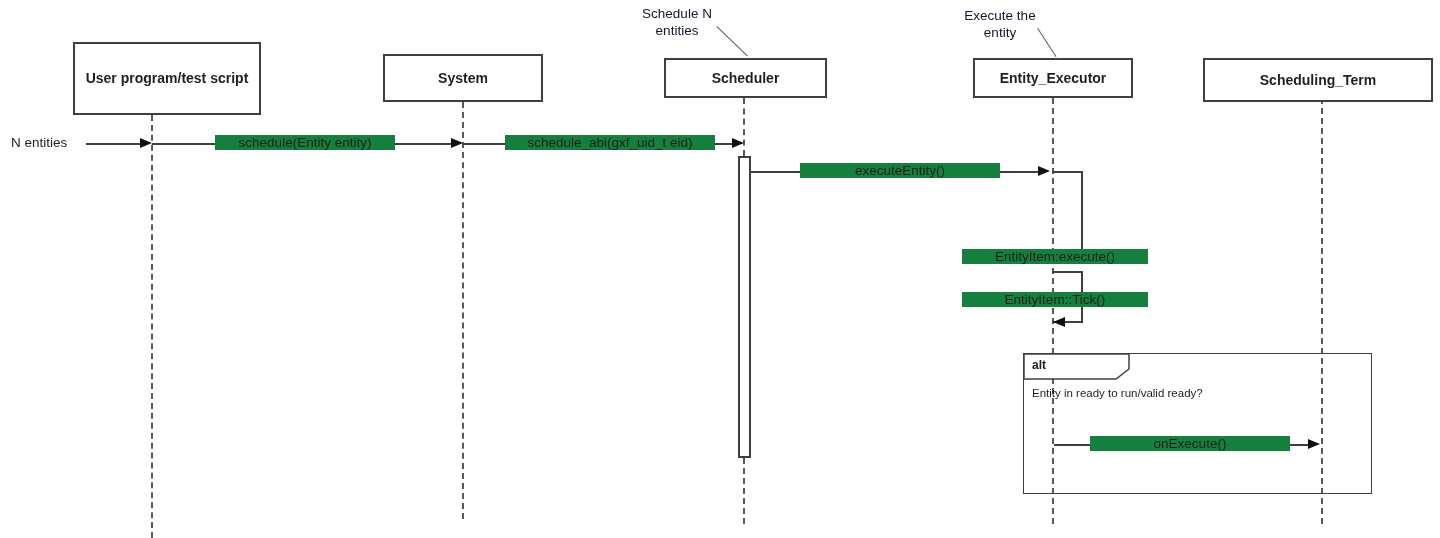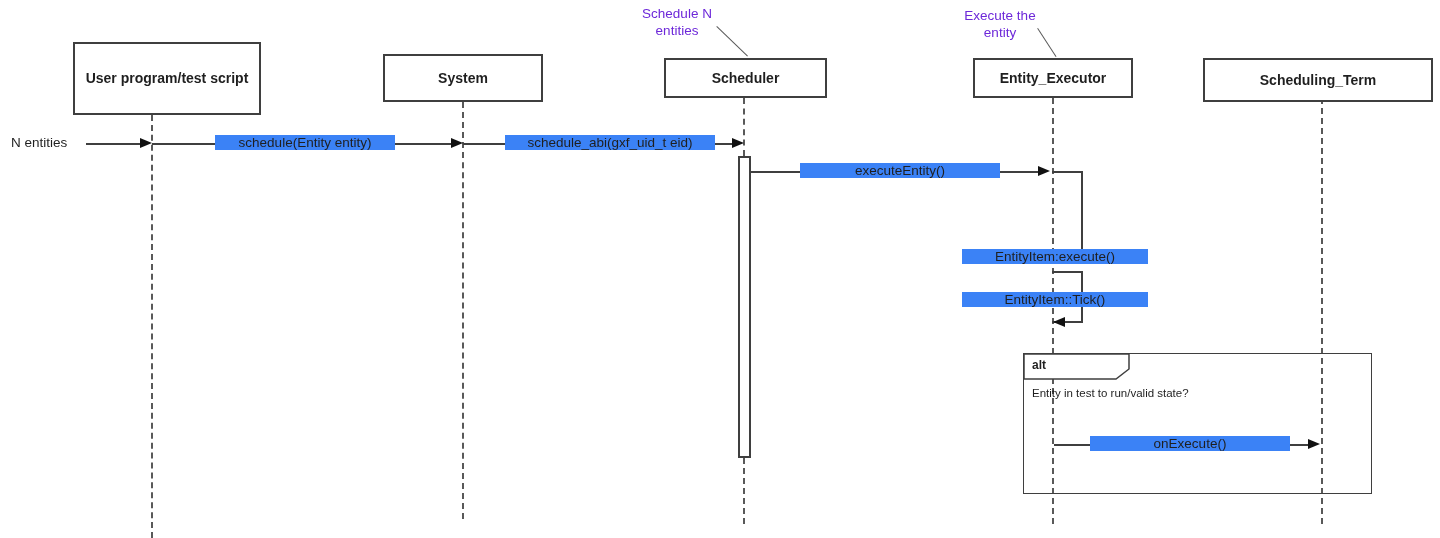--- a/index.html
+++ b/index.html
@@ -37,21 +37,21 @@
   
   .activation {
     position:absolute; left:738px; top:156px; width:13px; height:302px;
     background:#ffffff; border:2px solid #3f3f3f; z-index:4;
   }
 
   
   .hline { position:absolute; height:0; border-top:2px solid #3f3f3f; z-index:3; }
   .msg-label {
     position:absolute; font-size:13.5px; color:#1f1f1f; text-align:center;
-    background:#3b82f6; z-index:4; padding:0 3px; white-space:nowrap;
+    background:#15803d; z-index:4; padding:0 3px; white-space:nowrap;
   }
   .arr-r {
     position:absolute; width:0; height:0; z-index:4;
     border-top:5px solid transparent; border-bottom:5px solid transparent;
     border-left:12px solid #111111;
   }
   .arr-l {
     position:absolute; width:0; height:0; z-index:4;
     border-top:5px solid transparent; border-bottom:5px solid transparent;
     border-right:12px solid #111111;
@@ -102,21 +102,21 @@
     color:#1f1f1f; z-index:4;
   }
   .frag-guard {
     position:absolute; left:8px; top:33px; font-size:11.5px; color:#1f1f1f;
     z-index:4; white-space:nowrap;
   }
 
   
   .annotation {
     position:absolute; text-align:center; font-size:13.5px; line-height:17px;
-    color:#6d28d9; z-index:5;
+    color:#0f172a; z-index:5;
   }
   .ann-1 { left:612px; top:5px; width:130px; }
   .ann-2 { left:938px; top:7px; width:124px; }
   .pointer-line {
     position:absolute; height:0; border-top:1.5px solid #595959;
     transform-origin:left top; z-index:2;
   }
   .ptr-1 { left:717px;  top:26px; width:43px; transform:rotate(44deg); }
   .ptr-2 { left:1038px; top:28px; width:34px; transform:rotate(57deg); }
 </style>
@@ -130,21 +130,21 @@
   <div class="lifeline ll-sched-top"></div>
   <div class="lifeline ll-sched-bot"></div>
   <div class="lifeline ll-executor"></div>
   <div class="lifeline ll-schedterm"></div>
 
   <div class="fragment">
     <svg class="frag-pentagon" width="110" height="28">
       <path d="M1,1 H106 V16 L93,26 H1 Z" fill="#ffffff" stroke="#3f3f3f" stroke-width="1.5"></path>
     </svg>
     <div class="frag-op">alt</div>
-    <div class="frag-guard">Entity in test to run/valid state?</div>
+    <div class="frag-guard">Entity in ready to run/valid ready?</div>
   </div>
 
   <div class="activation"></div>
 
   <div class="actor actor-user">
     <span>User program/test script</span>
   </div>
   <div class="actor actor-system">
     <span>System</span>
   </div>

